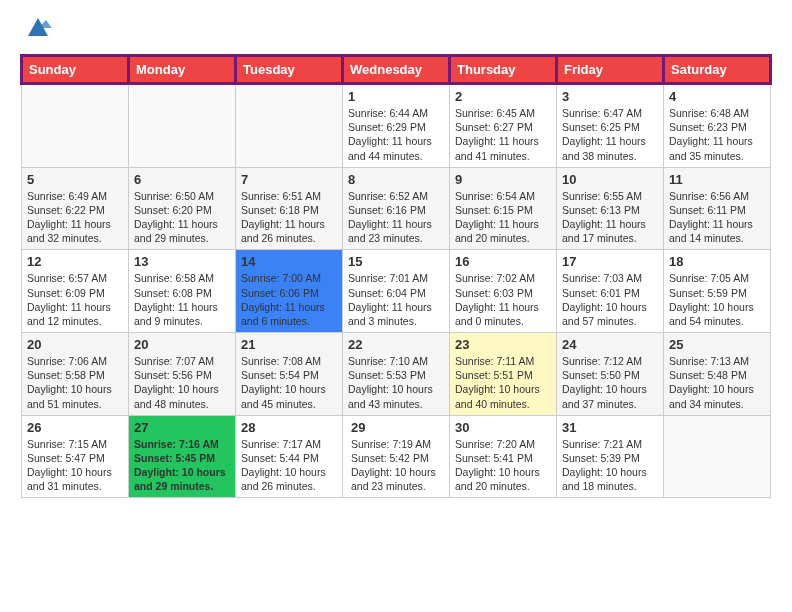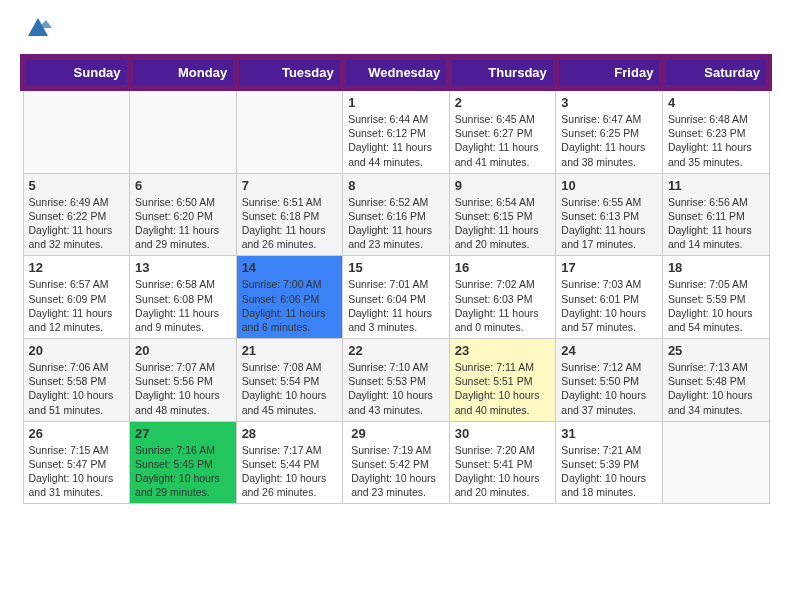--- a/index.html
+++ b/index.html
@@ -57,27 +57,27 @@
     .location {
       font-size: 15px;
       color: #555;
     }
     .calendar {
       width: 100%;
       border-collapse: collapse;
       border: 1px solid #ccc;
     }
     .calendar th {
-      background-color: #4c1d95;
+      background-color: #ef4444;
       color: #fff;
       font-size: 13px;
       font-weight: bold;
       padding: 5px 6px;
-      text-align: right;
-      border: 6px solid #701a75;
+      text-align: left;
+      border: 3px solid #701a75;
     }
     .calendar td {
       vertical-align: top;
       border: 1px solid #ccc;
       padding: 4px 5px;
       width: calc(100% / 7);
       height: 80px;
       background: #fff;
     }
     .calendar tr:nth-child(odd) td {
@@ -136,21 +136,21 @@
         </tr>
     </thead>
     <tbody id="calendar-body">
     <tr>
           <td class="empty-cell" style="background: rgb(249, 249, 249);"></td>
           <td class="empty-cell" style="background: rgb(249, 249, 249);"></td>
           <td class="empty-cell" style="background: rgb(249, 249, 249);"></td>
           <td style="background: rgb(255, 255, 255);">
             <span class="day-number">1</span>
             <div class="day-info" style="white-space: pre-line;">Sunrise: 6:44 AM
-Sunset: 6:12 PM
+Sunset: 6:29 PM
 Daylight: 11 hours
 and 44 minutes.</div>
           </td>
           <td style="background: rgb(255, 255, 255);">
             <span class="day-number">2</span>
             <div class="day-info" style="white-space: pre-line;">Sunrise: 6:45 AM
 Sunset: 6:27 PM
 Daylight: 11 hours
 and 41 minutes.</div>
           </td>
@@ -325,21 +325,21 @@
         <tr>
           <td style="background: rgb(255, 255, 255);">
             <span class="day-number">26</span>
             <div class="day-info" style="white-space: pre-line;">Sunrise: 7:15 AM
 Sunset: 5:47 PM
 Daylight: 10 hours
 and 31 minutes.</div>
           </td>
           <td style="background: #22c55e;">
             <span class="day-number">27</span>
-            <div class="day-info" style="white-space: pre-line;">Sunrise: 7:16 AM
+            <div class="day-info" style="white-space: pre-line; font-weight: bold;">Sunrise: 7:16 AM
 Sunset: 5:45 PM
 Daylight: 10 hours
 and 29 minutes.</div>
           </td>
           <td style="background: rgb(255, 255, 255);">
             <span class="day-number">28</span>
             <div class="day-info" style="white-space: pre-line;">Sunrise: 7:17 AM
 Sunset: 5:44 PM
 Daylight: 10 hours
 and 26 minutes.</div>

